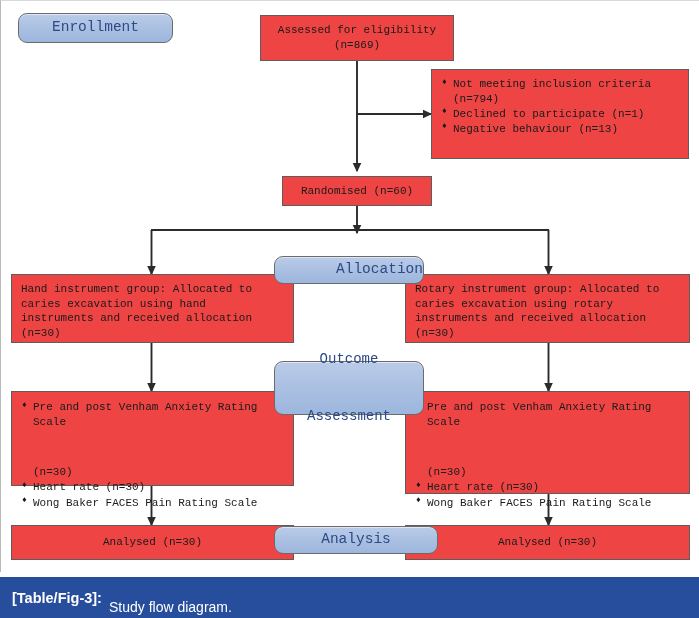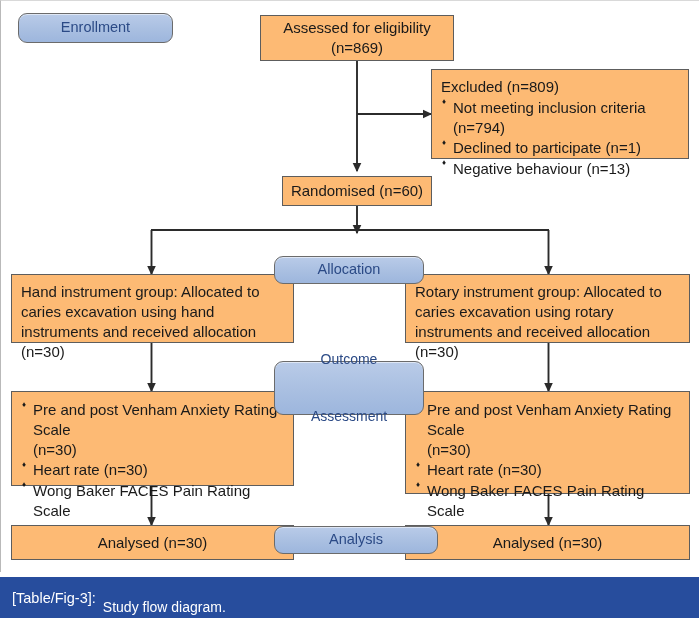--- a/index.html
+++ b/index.html
@@ -14,36 +14,37 @@
     overflow: hidden;
   }
 
   #diagram {
     position: absolute;
     left: 0; top: 0;
     width: 699px; height: 572px;
     background: #ffffff;
     border-left: 1px solid #b9b9b9;
     border-top: 1px solid #d9d9d9;
+    font-family: Liberation Mono, monospace;
   }
 
   
   #connectors {
     position: absolute;
     left: 0; top: 0;
     width: 699px; height: 572px;
     pointer-events: none;
   }
 
   .box {
     position: absolute;
-    background: #fdba74;
+    background: #ef4444;
     border: 1.4px solid #5d5d5d;
     color: #1a1a1a;
-    font-size: 15px;
+    font-size: 11px;
     line-height: 1.33;
     padding: 7px 9px;
     z-index: 3;
   }
   .box.center-text {
     display: flex;
     align-items: center;
     justify-content: center;
     text-align: center;
     padding: 0;
@@ -76,38 +77,39 @@
   }
   ul.blist li::before {
     content: "\2666";
     position: absolute;
     left: 1px; top: -0.5px;
     font-size: 8px;
     color: #1a1a1a;
   }
   ul.blist li .sub {
     display: block;
+    margin-top: 36px;
   }
 
   .excl-title { margin-bottom: 1px; }
 
   
   #caption {
     position: absolute;
     left: 0; top: 577px;
     width: 699px; height: 41px;
     background: #274d9d;
     color: #ffffff;
     display: flex;
     align-items: center;
     padding-left: 12px;
     font-size: 14px;
   }
   #caption .cap-label {
-    font-weight: normal;
+    font-weight: bold;
     margin-right: 7px;
     font-size: 14.5px;
   }
   #caption .cap-text { font-size: 14px; margin-top: 19px; }
 
   #caption-gap {
     position: absolute;
     left: 0; top: 572px;
     width: 699px; height: 5px;
     background: #ffffff;
@@ -142,39 +144,38 @@
 
       <line x1="150.5" y1="485" x2="150.5" y2="524" marker-end="url(#arrow)"></line>
       <line x1="547.5" y1="493" x2="547.5" y2="524" marker-end="url(#arrow)"></line>
     </g>
   </svg>
 
   <div class="badge" style="left:17px; top:12px; width:155px; height:30px;">
     <span>Enrollment</span>
   </div>
 
-  <div class="badge" style="left:273px; top:255px; width:150px; height:28px;">
+  <div class="badge" style="left:273px; top:255px; width:150px; height:28px;justify-content:flex-end;">
     <span>Allocation</span>
   </div>
 
   <div class="badge two-line" style="left:273px; top:360px; width:150px; height:54px; flex-direction:column;gap:40px;">
     <span>Outcome</span>
     <span>Assessment</span>
   </div>
 
   <div class="badge" style="left:273px; top:525px; width:164px; height:28px;">
     <span>Analysis</span>
   </div>
 
   <div class="box center-text" style="left:259px; top:14px; width:194px; height:46px;">
     <span>Assessed for eligibility (n=869)</span>
   </div>
 
   <div class="box" style="left:430px; top:68px; width:258px; height:90px;">
-    <div class="excl-title">Excluded (n=809)</div>
     <ul class="blist">
       <li>
         <span>Not meeting inclusion criteria (n=794)</span>
       </li>
       <li>
         <span>Declined to participate (n=1)</span>
       </li>
       <li>
         <span>Negative behaviour (n=13)</span>
       </li>

